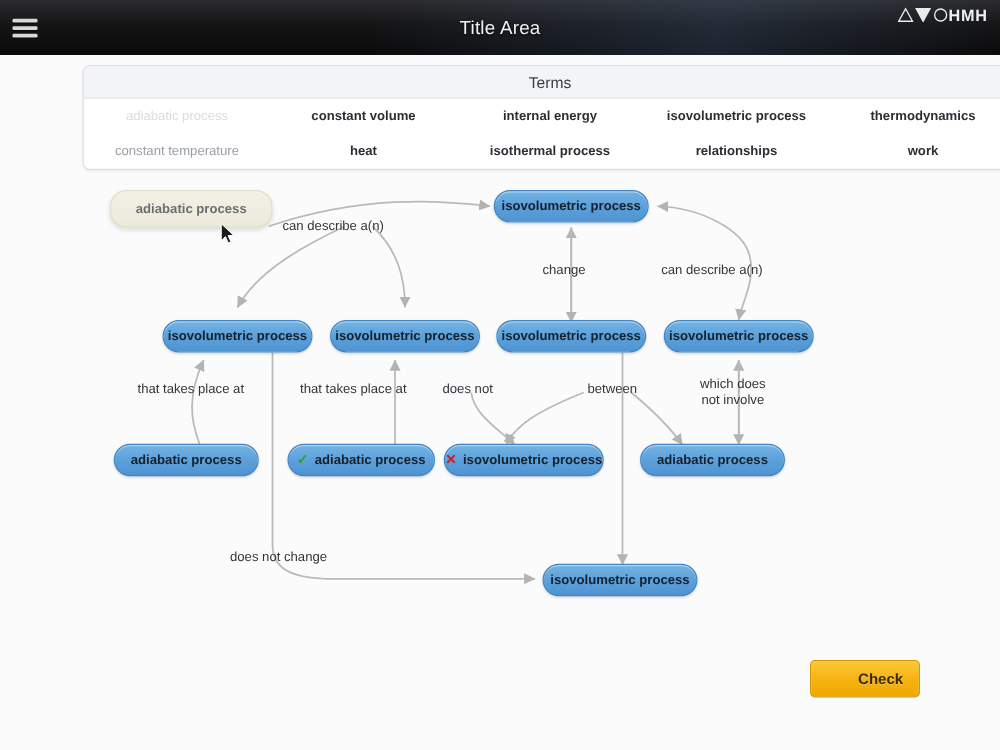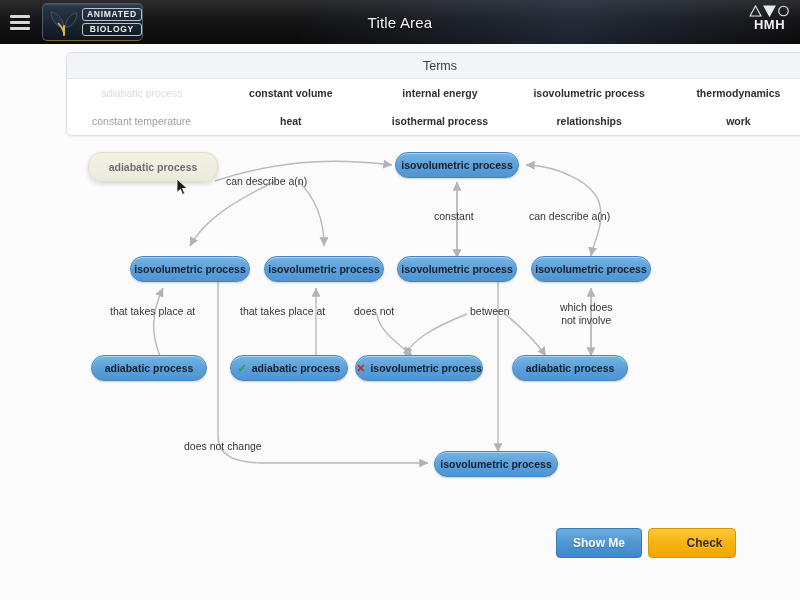--- a/index.html
+++ b/index.html
@@ -45,21 +45,21 @@
     padding:1px 4px; line-height:1.1;
   }
   .title-area {
     position:absolute; left:0; top:0; width:800px; height:44px; z-index:2;
     display:flex; align-items:center; justify-content:center;
     color:#f2f2f2; font-size:15px; font-weight:400; letter-spacing:.2px;
     text-shadow: 0 1px 2px rgba(0,0,0,.8);
   }
   .hmh {
     position:absolute; right:10px; top:5px; z-index:3;
-    display:flex; flex-direction:column; align-items:center; color:#f0f0f0;
+    display:flex; flex-direction:row; align-items:center; color:#f0f0f0;
   }
   .hmh-glyphs { display:flex; gap:1px; align-items:center; }
   .hmh-text { font-size:13px; font-weight:700; letter-spacing:.5px; line-height:1; margin-top:1px; }
 
   
   .terms-panel {
     position:absolute; left:66px; top:52px; width:748px; height:84px;
     background:#ffffff; border:1px solid #dcdfe3; border-radius:6px;
     box-shadow:0 1px 2px rgba(0,0,0,.05);
     overflow:hidden;
@@ -141,32 +141,20 @@
 
   <div class="topbar">
     <div class="topbar-sheen"></div>
 
     <div class="hamburger">
       <span></span>
         <span></span>
         <span></span>
     </div>
 
-    <div class="brand">
-      <svg class="brand-leaf" viewBox="0 0 32 30">
-        <path d="M3 5 C4 16 11 21 16 20 C15 11 9 6 3 5 Z" fill="#223040" stroke="#3d5570" stroke-width="1"></path>
-        <path d="M29 6 C28 16 22 21 17 20 C18 11 23 7 29 6 Z" fill="#1b2733" stroke="#3d5570" stroke-width="1"></path>
-        <path d="M16 19 L16 28" stroke="#d9b64a" stroke-width="2" fill="none" stroke-linecap="round"></path>
-        <path d="M10 16 C13 19 15 22 16 26" stroke="#d9b64a" stroke-width="1.6" fill="none"></path>
-      </svg>
-      <div class="brand-words">
-        <div>ANIMATED</div>
-        <div>BIOLOGY</div>
-      </div>
-    </div>
 
     <div class="title-area">Title Area</div>
 
     <div class="hmh">
       <div class="hmh-glyphs">
         <svg width="13" height="12" viewBox="0 0 13 12">
           <path d="M6.5 1 L12 11 L1 11 Z" fill="none" stroke="#eaeaea" stroke-width="1.1"></path>
         </svg>
         <svg width="13" height="12" viewBox="0 0 13 12">
           <path d="M1 1 L12 1 L6.5 11 Z" fill="#eaeaea" stroke="#eaeaea" stroke-width="1.1"></path>
@@ -264,31 +252,30 @@
         <div class="node" style="left: 512px; top: 219px; width: 116px;">
           <span>adiabatic process</span>
         </div>
         <div class="node" style="left: 434px; top: 315px; width: 124px;">
           <span>isovolumetric process</span>
         </div>
         <div class="node drag" style="left: 88px; top: 16px; width: 130px; height: 30px;">adiabatic process</div>
       </div>
     <div id="labels-layer">
         <div class="edge-label" style="left: 226px; top: 39px;">can describe a(n)</div>
-        <div class="edge-label" style="left: 434px; top: 74px;">constant</div>
+        <div class="edge-label" style="left: 434px; top: 74px;">change</div>
         <div class="edge-label" style="left: 529px; top: 74px;">can describe a(n)</div>
         <div class="edge-label" style="left: 110px; top: 169px;">that takes place at</div>
         <div class="edge-label" style="left: 240px; top: 169px;">that takes place at</div>
         <div class="edge-label" style="left: 354px; top: 169px;">does not</div>
         <div class="edge-label" style="left: 470px; top: 169px;">between</div>
         <div class="edge-label" style="left: 560px; top: 165px;">which does<br>not involve</div>
         <div class="edge-label" style="left: 184px; top: 304px;">does not change</div>
       </div>
 
     <svg class="cursor-arrow" style="left:176px; top:42px;" viewBox="0 0 12 18">
       <path d="M1,1 L1,14.5 L4.4,11.3 L6.6,16.4 L8.7,15.4 L6.5,10.5 L11,10.3 Z" fill="#1b1b1b" stroke="#ffffff" stroke-width="0.8"></path>
     </svg>
   </div>
 
-  <div class="btn btn-showme">Show Me</div>
   <div class="btn btn-check">Check</div>
 
 </div>
 
 </body></html>

